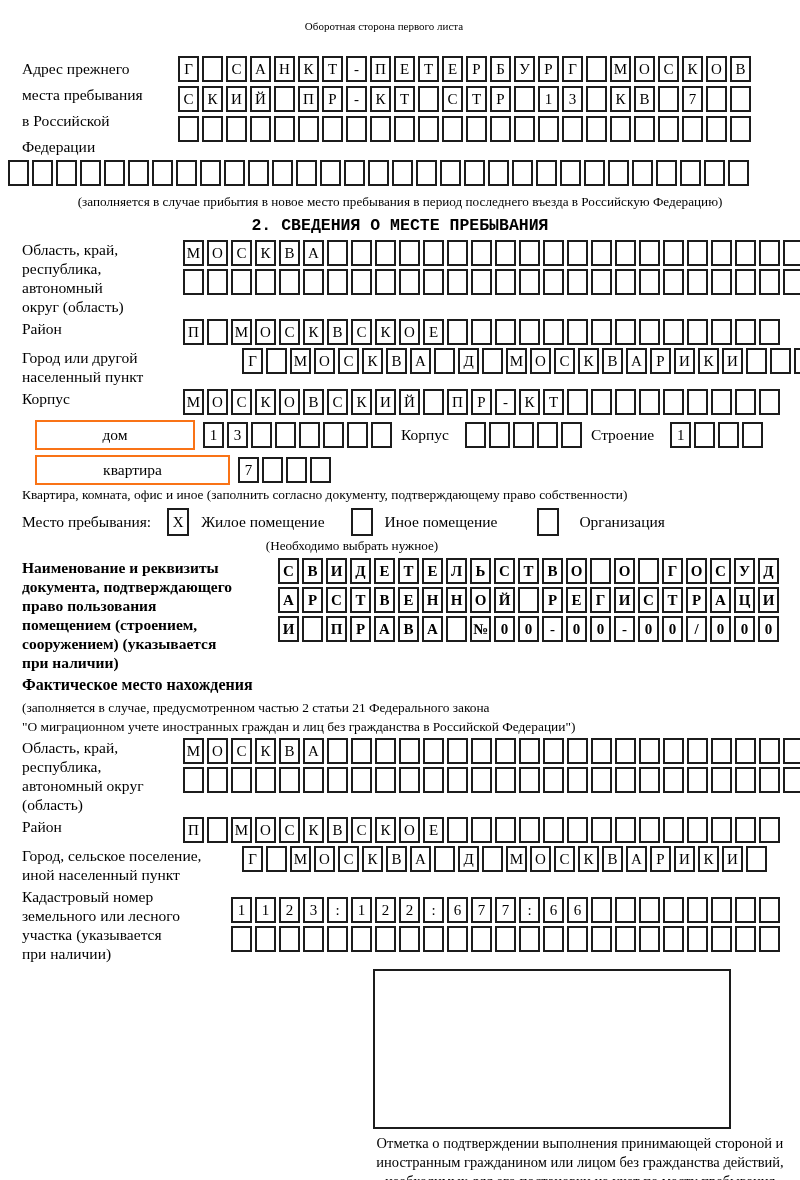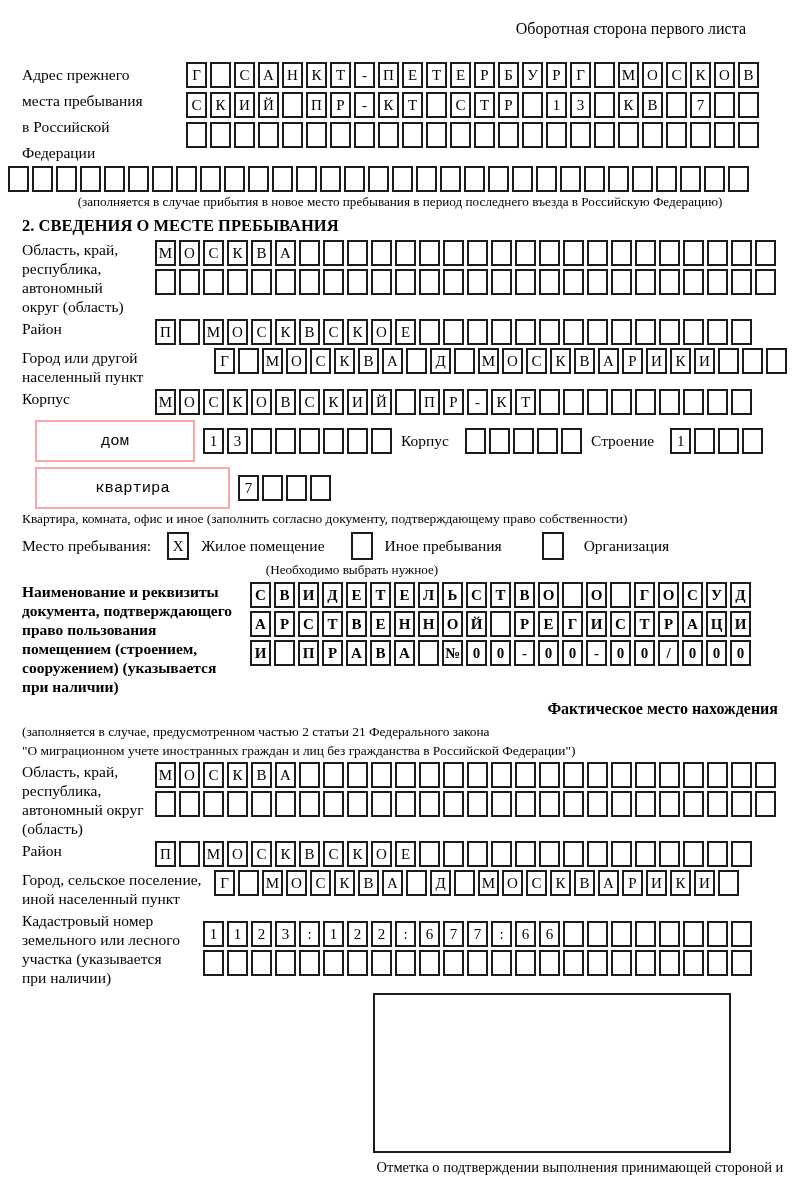--- a/index.html
+++ b/index.html
@@ -1,64 +1,64 @@
 <!DOCTYPE html>
 <html lang="ru"><head>
 <meta charset="utf-8">
 <style>
   html,body{margin:0;padding:0;background:#fff;}
   body{width:800px;height:1180px;overflow:hidden;color:#000;
        font-family:"Liberation Serif","DejaVu Serif",serif;}
   .page{padding:10px 22px 0 22px;box-sizing:border-box;}
 
-  .corner{ text-align:right; font-size:16px; padding:10px 32px 0 0; height:20px;}
+  .corner{ text-align:center; font-size:11px; padding:10px 32px 0 0; height:20px;}
 
   
   .cells{display:flex;gap:3px;height:26px;}
   .cell{flex:none;width:21px;height:26px;box-sizing:border-box;border:2px solid #1c1c1c;
         display:flex;align-items:center;justify-content:center;font-size:15px;}
 
   
-  .pa{display:flex;margin-top:22px;gap:8px;}
+  .pa{display:flex;margin-top:16px;}
   .pa-label{width:156px;flex:none;font-size:15.5px;line-height:26px;white-space:pre-line;}
   .pa-rows .cells{margin-bottom:4px;}
   .pa-full{margin-left:-14px;margin-top:0px;}
 
   .note{font-size:13.2px;line-height:15px;}
   .center{text-align:center;}
-  .mt2{margin-top:2px;}
+  .mt2{margin-top:8px;}
   .ml13{margin-left:13px;}
 
-  .sec-title{font-weight:bold;font-size:16.5px;margin-top:7px;height:21px;}
-
-  .frow{display:flex;margin-top:3px;}
+  .sec-title{text-align:center;font-weight:bold;font-size:16.5px;margin-top:7px;height:21px;font-family:Liberation Mono, monospace;}
+
+  .frow{display:flex;margin-top:3px;gap:28px;}
   .flabel{flex:none;font-size:15.5px;line-height:19px;white-space:pre-line;}
   .w133{width:133px;} .w192{width:192px;} .w228{width:228px;} .w181{width:181px;}
   .stack .cells{margin-bottom:3px;}
   .cells-mt{margin-top:10px;}
 
   
   .hrow{display:flex;align-items:center;margin-top:5px;margin-left:13px;}
-  .bigbox{box-sizing:border-box;border:2px solid #fca5a5;height:42px;flex:none;
-          display:flex;align-items:center;justify-content:center;font-size:15.5px;font-family:Liberation Mono, monospace;}
+  .bigbox{box-sizing:border-box;border:2px solid #f97316;height:30px;flex:none;
+          display:flex;align-items:center;justify-content:center;font-size:15.5px;}
   .w160{width:160px;} .w195{width:195px;}
   .hrow .cells{margin-left:8px;}
   .inline-label{font-size:15.5px;margin-left:9px;margin-right:8px;white-space:nowrap;}
   .fnote{font-size:13.4px;line-height:15px;margin-top:2px;}
 
   
   .stay{display:flex;align-items:center;margin-top:6px;font-size:15.5px;height:28px;text-align:center;}
   .checkbox{flex:none;width:22px;height:28px;box-sizing:border-box;border:2px solid #1c1c1c;
             display:flex;align-items:center;justify-content:center;font-size:15px;}
   .g16{margin-left:16px;} .g12{margin-left:12px;} .g26{margin-left:26px;} .g40{margin-left:40px;} .g20{margin-left:20px;}
   .choose{margin-left:105px;width:450px;text-align:center;margin-top:2px;}
 
   .doc{margin-top:5px;font-weight:bold;}
 
-  .fact-title{text-align:right;font-weight:bold;font-size:16px;margin-top:4px;height:21px;}
+  .fact-title{text-align:left;font-weight:bold;font-size:16px;margin-top:4px;height:21px;}
   .fact-note{text-align:left;font-size:13.4px;line-height:17px;margin-top:2px;}
 
   .stamp-box{margin-left:351px;margin-top:6px;width:358px;height:160px;
              box-sizing:border-box;border:2px solid #1c1c1c;}
   .stamp-caption{margin-left:333px;width:450px;text-align:center;font-size:14.5px;
                  line-height:19px;margin-top:5px;}
 </style>
 </head>
 <body>
 
@@ -385,21 +385,21 @@
         <span class="cell"></span>
       </div>
   </div>
   <div class="fnote">Квартира, комната, офис и иное (заполнить согласно документу, подтверждающему право собственности)</div>
 
   <div class="stay">
     <span>Место пребывания:</span>
     <span class="checkbox g16">X</span>
     <span class="g12">Жилое помещение</span>
     <span class="checkbox g26"></span>
-    <span class="g12">Иное пребывания</span>
+    <span class="g12">Иное помещение</span>
     <span class="checkbox g40"></span>
     <span class="g20">Организация</span>
   </div>
   <div class="note choose">(Необходимо выбрать нужное)</div>
 
   <div class="frow doc">
     <div class="flabel w228">Наименование и реквизиты
 документа, подтверждающего
 право пользования
 помещением (строением,

